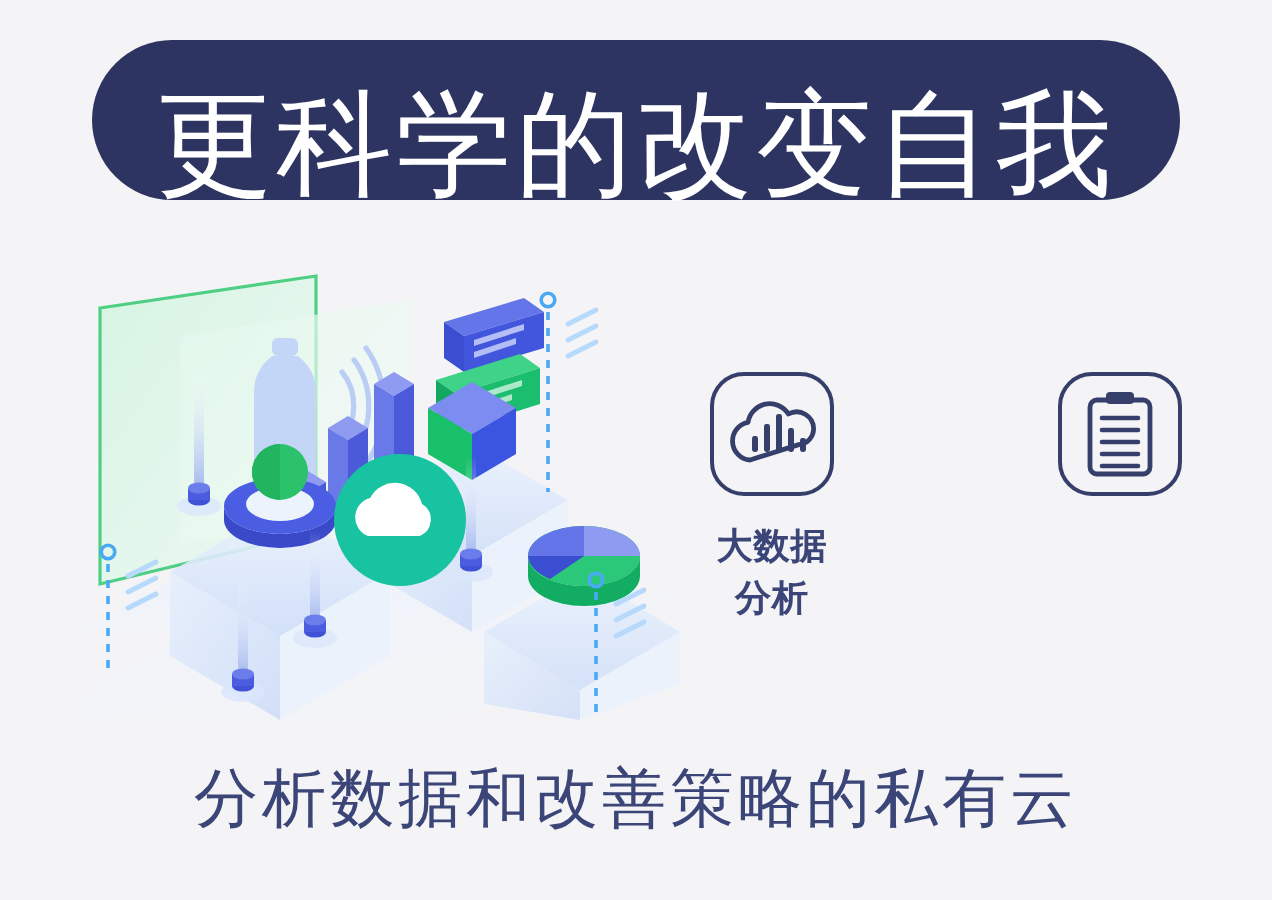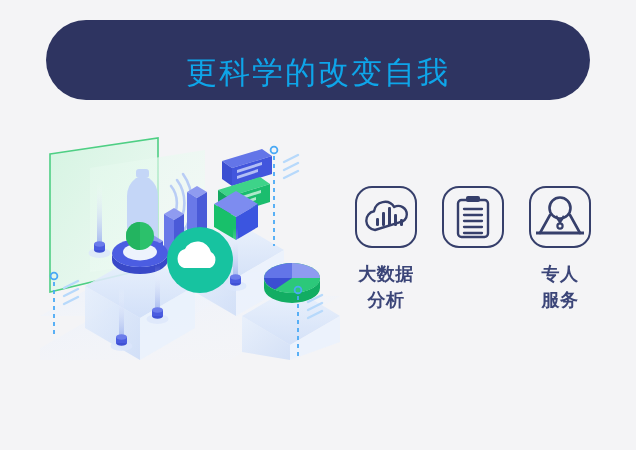--- a/index.html
+++ b/index.html
@@ -12,21 +12,21 @@
   }
   .stage{position:relative;width:636px;height:450px;overflow:hidden;background:#f4f4f6;}
 
   
   .banner{
     position:absolute;left:46px;top:20px;width:544px;height:80px;
     background:#2e3461;border-radius:40px;
     display:flex;align-items:center;justify-content:center;
   }
   .banner-text{
-    color:#0ea5e9;font-size:31px;line-height:1;
+    color:#ffffff;font-size:58px;line-height:1;
     letter-spacing:2px;font-weight:400;
     white-space:nowrap;
     font-family:"DejaVu Sans","Liberation Sans",sans-serif;
     margin-top:24px;
   }
 
   
   .illo{position:absolute;left:40px;top:120px;width:300px;height:240px;}
   .illo svg{display:block;}
 
@@ -286,31 +286,17 @@
             <line x1="10" y1="14" x2="28" y2="14"></line>
             <line x1="10" y1="20" x2="28" y2="20"></line>
             <line x1="10" y1="26" x2="28" y2="26"></line>
             <line x1="10" y1="32" x2="28" y2="32"></line>
             <line x1="10" y1="38" x2="28" y2="38"></line>
           </g>
         </svg>
       </div>
     </div>
 
-    <div class="feature">
-      <div class="feat-icon">
-        <svg width="48" height="44" viewBox="0 0 48 44" xmlns="http://www.w3.org/2000/svg">
-          <circle cx="24" cy="13" r="10.5" fill="none" stroke="#363f6b" stroke-width="2.6"></circle>
-          <path d="M14 20 L4 38 M34 20 L44 38" fill="none" stroke="#363f6b" stroke-width="2.6" stroke-linecap="round"></path>
-          <path d="M20 21 L24 27 L28 21" fill="none" stroke="#363f6b" stroke-width="2.4" stroke-linejoin="round"></path>
-          <circle cx="24" cy="31" r="2.6" fill="none" stroke="#363f6b" stroke-width="2.2"></circle>
-          <line x1="0" y1="38" x2="48" y2="38" stroke="#363f6b" stroke-width="2.8" stroke-linecap="round"></line>
-        </svg>
-      </div>
-      <div class="feat-label">
-        <span>专人</span>
-        <span>服务</span>
-      </div>
-    </div>
   </div>
 
+  <div class="tagline">分析数据和改善策略的私有云</div>
 
 </div>
 
 </body></html>

